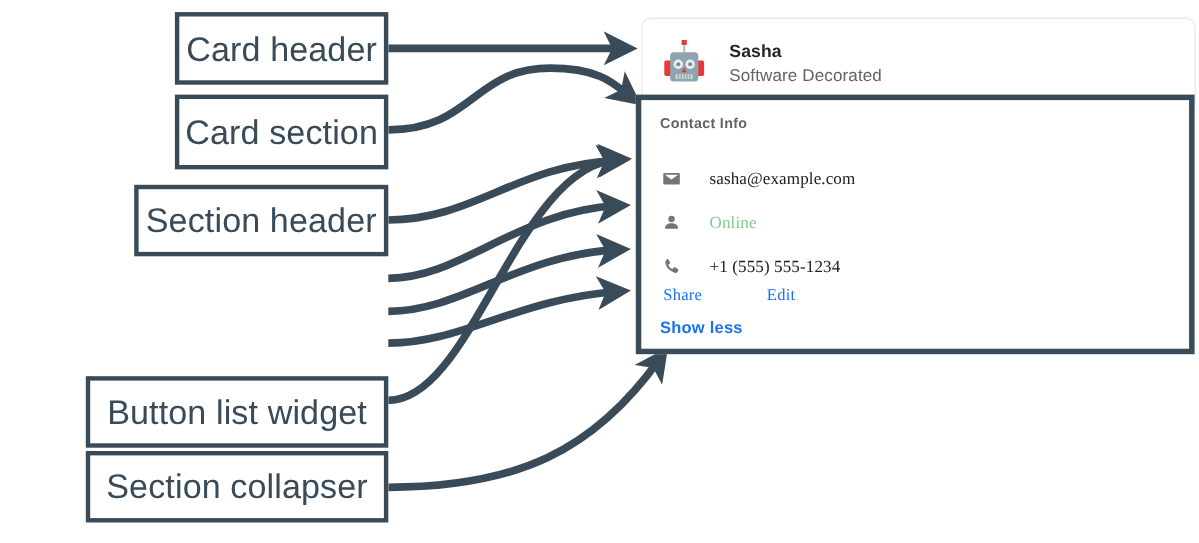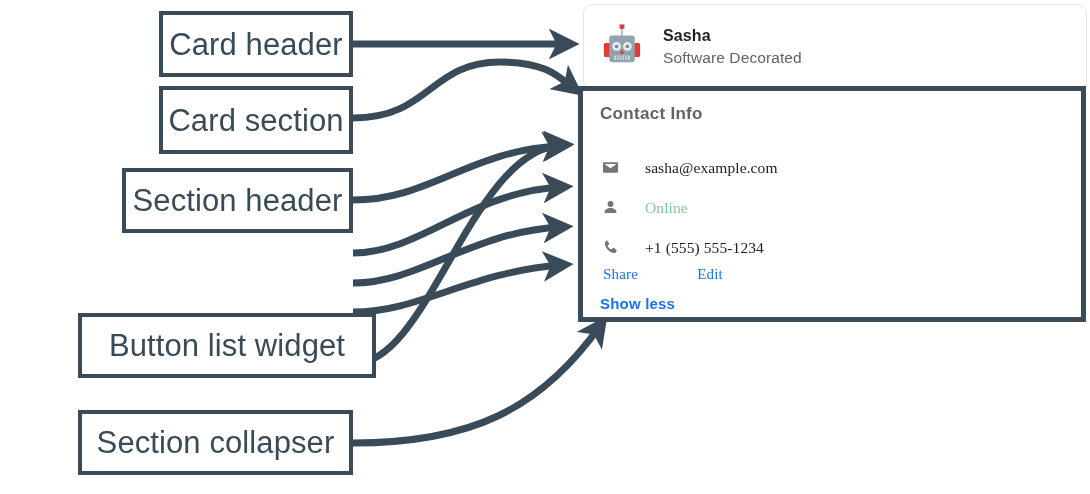--- a/index.html
+++ b/index.html
@@ -46,21 +46,21 @@
     line-height: 1;
     letter-spacing: 0.1px;
     white-space: nowrap;
     z-index: 8;
   }
 
   
   #card {
     position: absolute;
     left: 583px;
-    top: 4px;
+    top: 16px;
     width: 504px;
     height: 86px;
     box-sizing: border-box;
     background: #ffffff;
     border: 1px solid #e4e6e8;
     border-radius: 9px;
     z-index: 3;
   }
 
   #card-header {
@@ -112,21 +112,21 @@
   #section-inner {
     position: absolute;
     left: 0; top: 0;
     width: 100%;
     height: 100%;
     padding: 13px 0 0 17px;
     box-sizing: border-box;
   }
 
   #section-header {
-    font-size: 17px;
+    font-size: 13px;
     font-weight: bold;
     color: #5f6368;
     letter-spacing: 0.3px;
     margin-bottom: 13px;
   }
 
   .info-row {
     display: flex;
     align-items: flex-end;
     height: 40px;
@@ -286,17 +286,17 @@
     </g>
   </svg>
 
   <div class="label-box" style="left:159px; top:11px; width:194px; height:66px;">Card header</div>
 
   <div class="label-box" style="left:159px; top:86px; width:194px; height:68px;">Card section</div>
 
   <div class="label-box" style="left:122px; top:168px; width:231px; height:65px;">Section header</div>
 
 
-  <div class="label-box" style="left:78px; top:313px; width:298px; height:65px;">Button list widget</div>
+  <div class="label-box" style="left:78px; top:342px; width:275px; height:65px;">Button list widget</div>
 
   <div class="label-box" style="left:78px; top:410px; width:275px; height:65px;">Section collapser</div>
 
 </div>
 
 </body></html>

